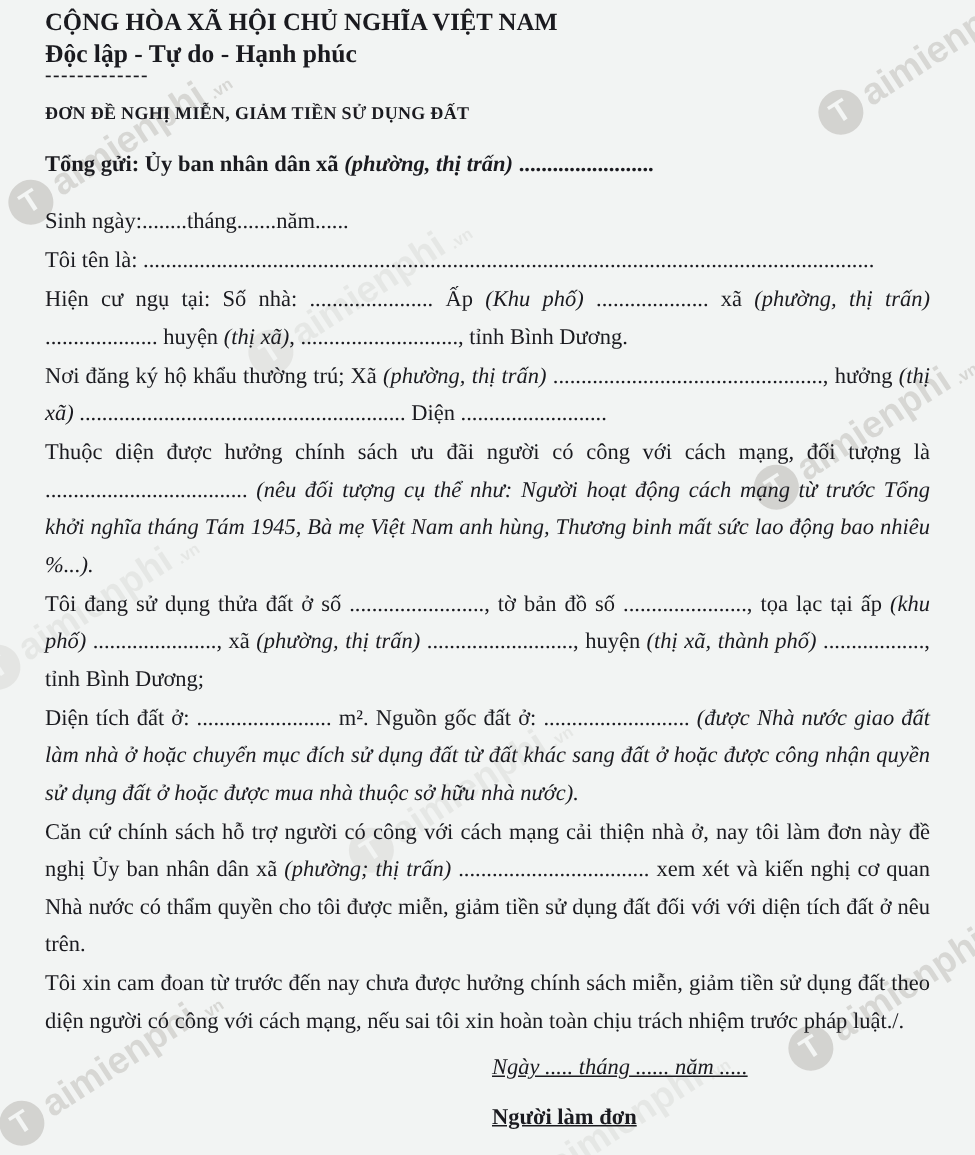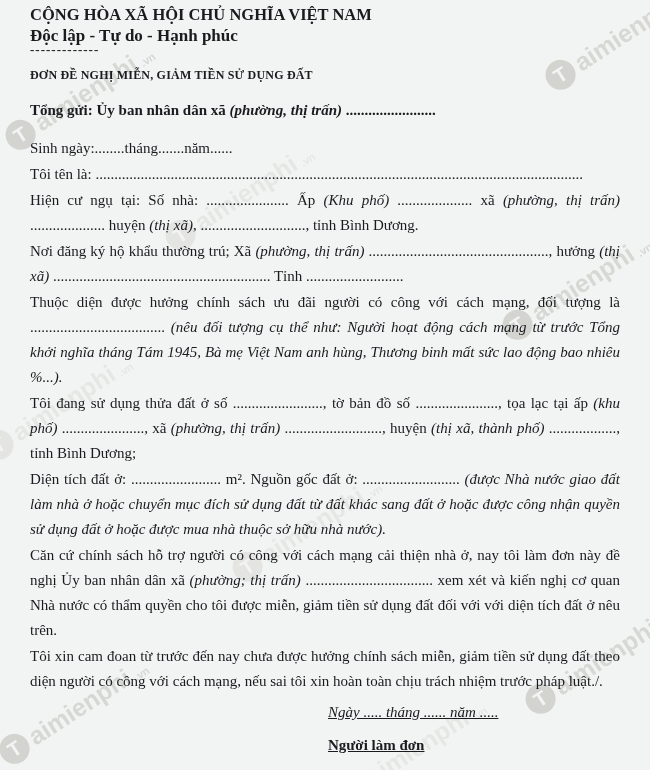--- a/index.html
+++ b/index.html
@@ -116,21 +116,21 @@
     <div class="center nat-title">CỘNG HÒA XÃ HỘI CHỦ NGHĨA VIỆT NAM</div>
     <div class="center motto">Độc lập - Tự do - Hạnh phúc</div>
     <div class="center sep">-------------</div>
     <div class="center form-title">ĐƠN ĐỀ NGHỊ MIỄN, GIẢM TIỀN SỬ DỤNG ĐẤT</div>
     <div class="center salutation"><span class="s-b">Tổng gửi: Ủy ban nhân dân xã </span><span class="s-bi">(phường, thị trấn)</span><span class="s-b"> ........................</span></div>
 
     <div class="body-text">
       <p class="para"><span class="s-n">Sinh ngày:........tháng.......năm......</span></p>
       <p class="para"><span class="s-n">Tôi tên là:  </span><span class="s-n">..................................................................................................................................</span></p>
       <p class="para"><span class="s-n">Hiện cư ngụ tại: Số nhà: </span><span class="s-n">......................</span><span class="s-n"> Ấp </span><span class="s-i">(Khu phố)</span><span class="s-n"> ....................</span><span class="s-n"> xã </span><span class="s-i">(phường, thị trấn)</span><span class="s-n"> .................... huyện </span><span class="s-i">(thị xã)</span><span class="s-n">, ............................, tỉnh Bình Dương.</span></p>
-      <p class="para"><span class="s-n">Nơi đăng ký hộ khẩu thường trú; Xã </span><span class="s-i">(phường, thị trấn)</span><span class="s-n"> ................................................, hưởng </span><span class="s-i">(thị xã)</span><span class="s-n"> .......................................................... Tỉnh ..........................</span></p>
+      <p class="para"><span class="s-n">Nơi đăng ký hộ khẩu thường trú; Xã </span><span class="s-i">(phường, thị trấn)</span><span class="s-n"> ................................................, hưởng </span><span class="s-i">(thị xã)</span><span class="s-n"> .......................................................... Diện ..........................</span></p>
       <p class="para"><span class="s-n">Thuộc diện được hưởng chính sách ưu đãi người có công với cách mạng, đối tượng là </span><span class="s-n">....................................</span><span class="s-n"> </span><span class="s-i">(nêu đối tượng cụ thể như: Người hoạt động cách mạng từ trước Tổng khởi nghĩa tháng Tám 1945, Bà mẹ Việt Nam anh hùng, Thương binh mất sức lao động bao nhiêu %...).</span></p>
       <p class="para"><span class="s-n">Tôi đang sử dụng thửa đất ở số </span><span class="s-n">........................</span><span class="s-n">, tờ bản đồ số </span><span class="s-n">......................</span><span class="s-n">, tọa lạc tại ấp </span><span class="s-i">(khu phố)</span><span class="s-n"> ......................</span><span class="s-n">, xã </span><span class="s-i">(phường, thị trấn)</span><span class="s-n"> ..........................</span><span class="s-n">, huyện </span><span class="s-i">(thị xã, thành phố)</span><span class="s-n"> ..................</span><span class="s-n">, tỉnh Bình Dương;</span></p>
       <p class="para"><span class="s-n">Diện tích đất ở: </span><span class="s-n">........................</span><span class="s-n"> m². Nguồn gốc đất ở: </span><span class="s-n">..........................</span><span class="s-n"> </span><span class="s-i">(được Nhà nước giao đất làm nhà ở hoặc chuyển mục đích sử dụng đất từ đất khác sang đất ở hoặc được công nhận quyền sử dụng đất ở hoặc được mua nhà thuộc sở hữu nhà nước).</span></p>
       <p class="para"><span class="s-n">Căn cứ chính sách hỗ trợ người có công với cách mạng cải thiện nhà ở, nay tôi làm đơn này đề nghị Ủy ban nhân dân xã </span><span class="s-i">(phường; thị trấn)</span><span class="s-n"> ..................................</span><span class="s-n"> xem xét và kiến nghị cơ quan Nhà nước có thẩm quyền cho tôi được miễn, giảm tiền sử dụng đất đối với với diện tích đất ở nêu trên.</span></p>
       <p class="para"><span class="s-n">Tôi xin cam đoan từ trước đến nay chưa được hưởng chính sách miễn, giảm tiền sử dụng đất theo diện người có công với cách mạng, nếu sai tôi xin hoàn toàn chịu trách nhiệm trước pháp luật./.</span></p>
     </div>
 
     <div class="sig-block">
       <div class="sig-date">Ngày ..... tháng ...... năm .....</div>
       <div class="sig-title">Người làm đơn</div>

